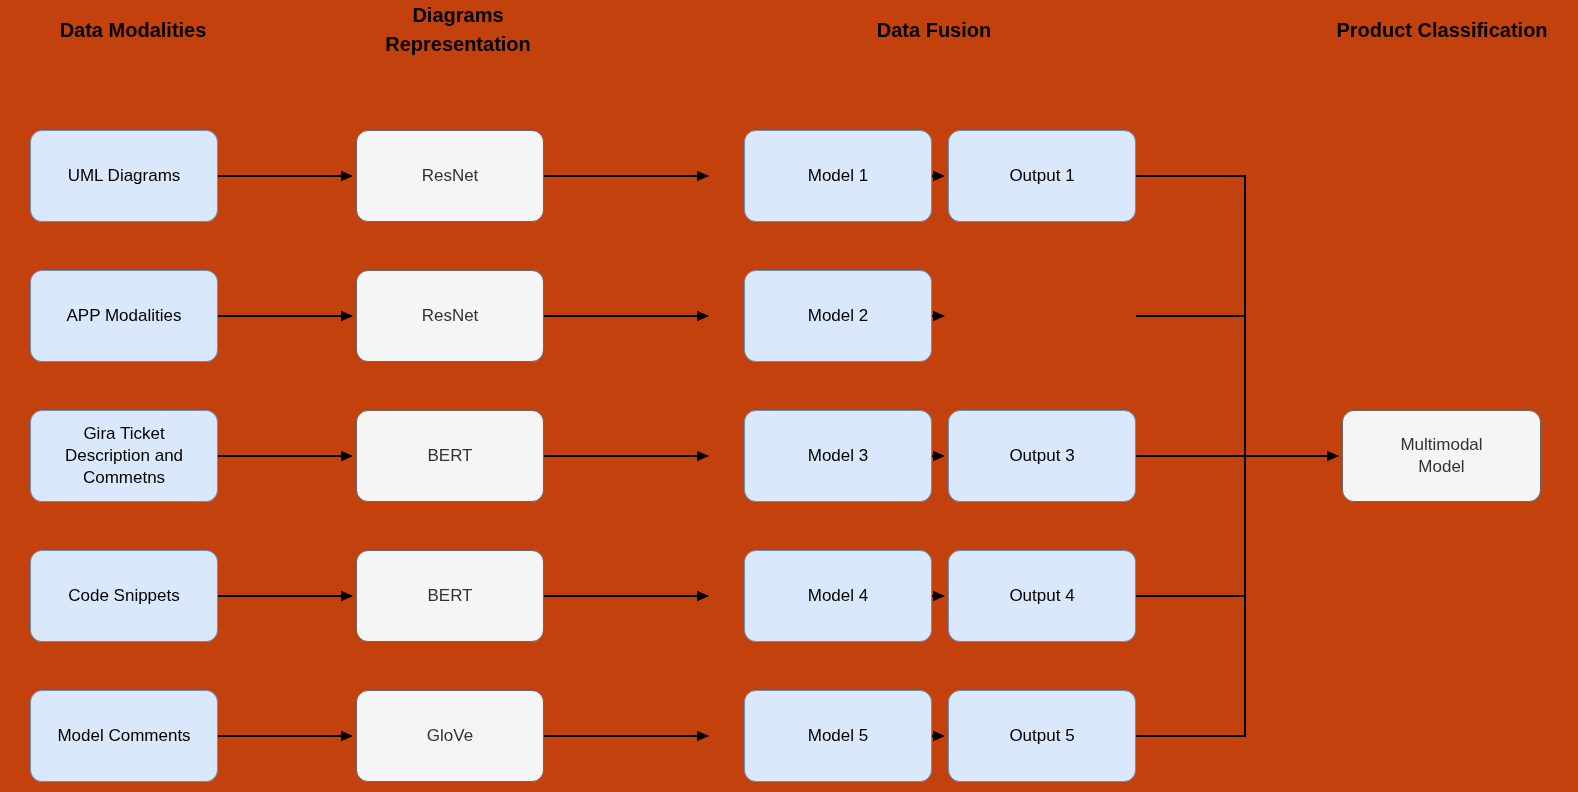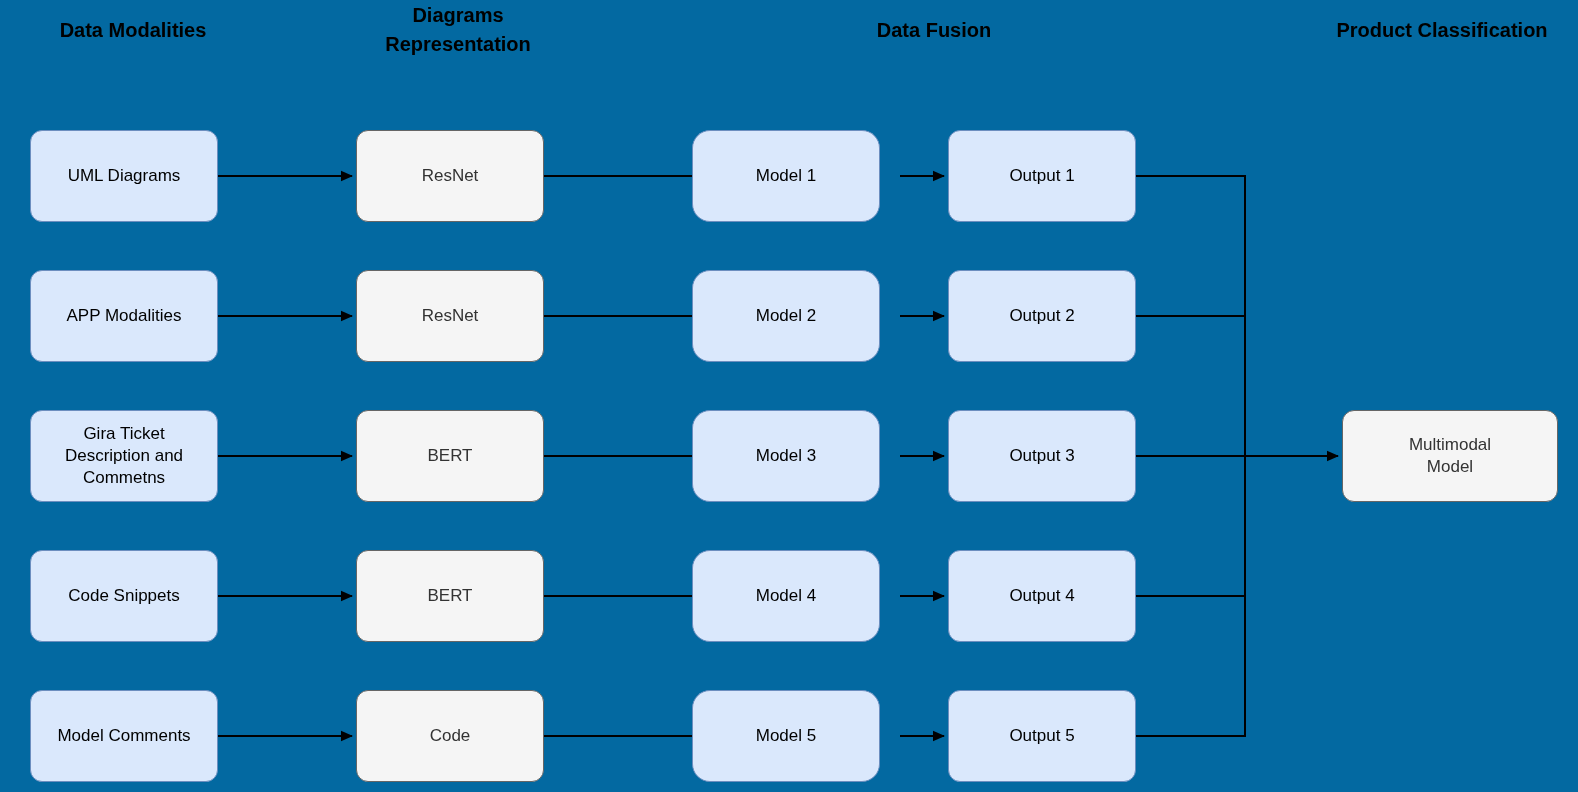--- a/index.html
+++ b/index.html
@@ -3,21 +3,21 @@
 <meta charset="utf-8">
 <style>
   * { margin: 0; padding: 0; box-sizing: border-box; }
   html, body { background: #ffffff; }
   body { font-family: "Liberation Sans", sans-serif; }
 
   .canvas {
     position: relative;
     width: 1578px;
     height: 792px;
-    background: #0369a1;
+    background: #c2410c;
     overflow: hidden;
   }
 
   .col-header {
     position: absolute;
     font-size: 20px;
     font-weight: bold;
     color: #000000;
     text-align: center;
     line-height: 29px;
@@ -47,34 +47,34 @@
   }
   .node.gray {
     background: #f5f5f5;
     border: 1.5px solid #666666;
     color: #333333;
   }
 
   
   .c1 { left: 30px; }
   .c2 { left: 356px; }
-  .c3 { left: 692px; border-radius: 18px; }
+  .c3 { left: 744px; }
   .c4 { left: 948px; }
 
   
   .r1 { top: 130px; }
   .r2 { top: 270px; }
   .r3 { top: 410px; text-align: center; }
   .r4 { top: 550px; }
   .r5 { top: 690px; }
 
   #node-final {
     left: 1342px;
     top: 410px;
-    width: 216px;
+    width: 199px;
     height: 92px;
   }
   #node-final .wrap-narrow { display: inline-block; max-width: 120px; }
 
   .connector-layer {
     position: absolute;
     left: 0; top: 0;
     width: 1578px;
     height: 792px;
     pointer-events: none;
@@ -127,34 +127,33 @@
   <div class="col-header" id="hdr-product">Product Classification</div>
 
   <div class="node blue c1 r1">UML Diagrams</div>
   <div class="node gray c2 r1">ResNet</div>
   <div class="node blue c3 r1">Model 1</div>
   <div class="node blue c4 r1">Output 1</div>
 
   <div class="node blue c1 r2">APP Modalities</div>
   <div class="node gray c2 r2">ResNet</div>
   <div class="node blue c3 r2">Model 2</div>
-  <div class="node blue c4 r2">Output 2</div>
 
   <div class="node blue c1 r3">Gira Ticket Description and Commetns</div>
   <div class="node gray c2 r3">BERT</div>
   <div class="node blue c3 r3">Model 3</div>
   <div class="node blue c4 r3">Output 3</div>
 
   <div class="node blue c1 r4">Code Snippets</div>
   <div class="node gray c2 r4">BERT</div>
   <div class="node blue c3 r4">Model 4</div>
   <div class="node blue c4 r4">Output 4</div>
 
   <div class="node blue c1 r5">Model Comments</div>
-  <div class="node gray c2 r5">Code</div>
+  <div class="node gray c2 r5">GloVe</div>
   <div class="node blue c3 r5">Model 5</div>
   <div class="node blue c4 r5">Output 5</div>
 
   <div class="node gray" id="node-final">
     <span class="wrap-narrow">Multimodal Model</span>
   </div>
 
 </div>
 
 </body></html>

